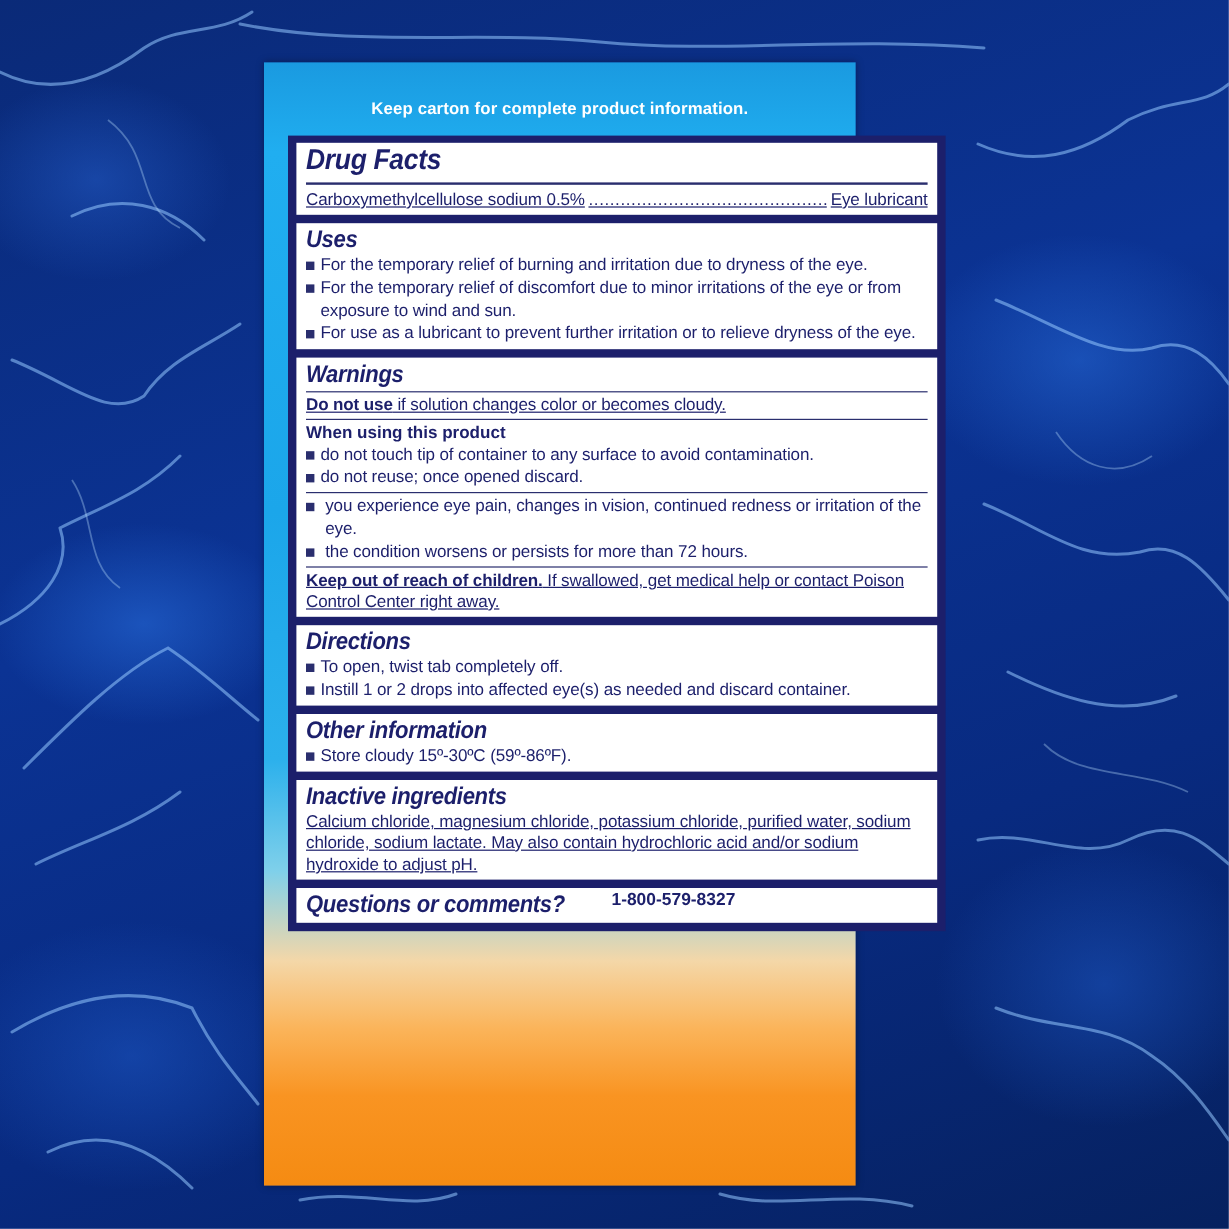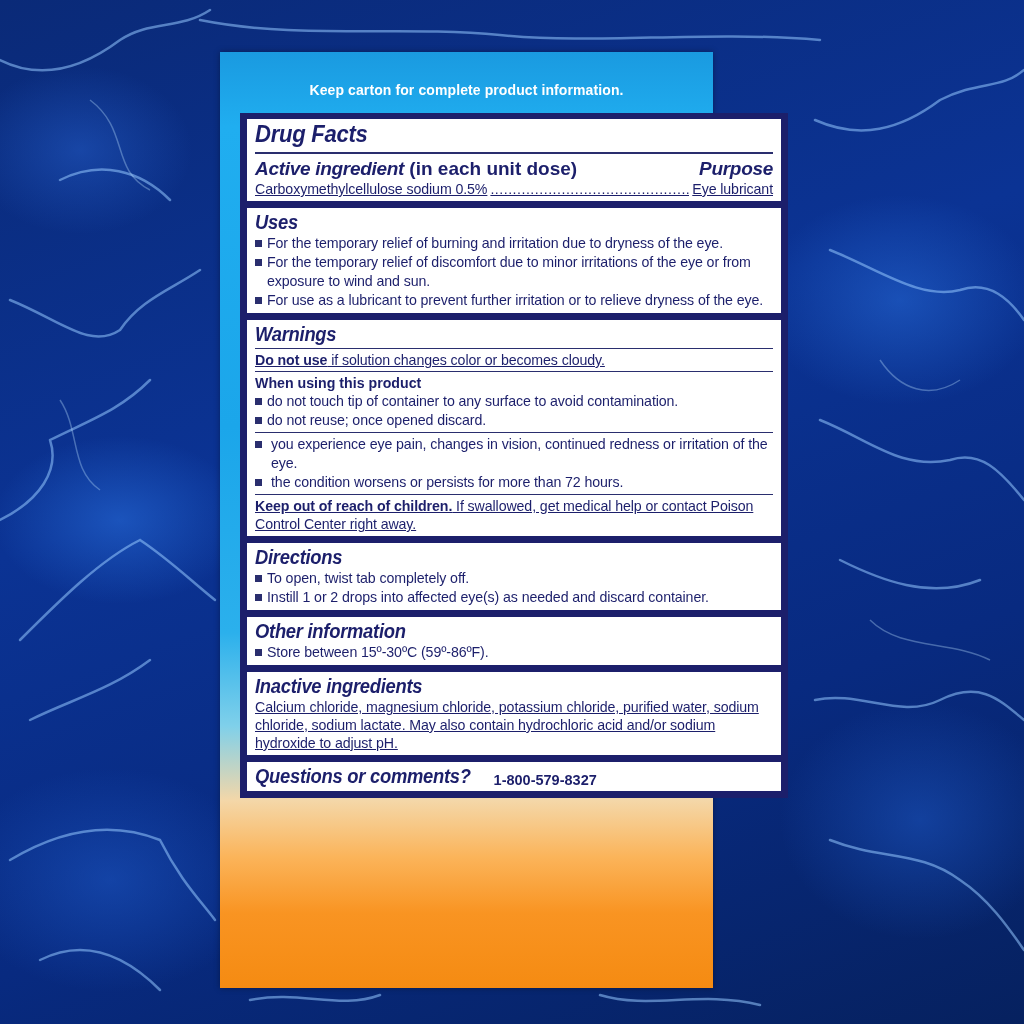--- a/index.html
+++ b/index.html
@@ -53,21 +53,21 @@
   .body { font-size: 14.2px; line-height: 18px; letter-spacing: -0.1px; text-decoration: underline; }
   .dots { flex: 1; overflow: hidden; white-space: nowrap; margin: 0 3px; letter-spacing: 0.5px; }
   ul.sq { list-style: none; padding: 0; margin: 0; }
   ul.sq li { position: relative; padding-left: 12px; font-size: 14.2px; line-height: 19px; letter-spacing: -0.1px; }
   ul.sq li::before {
     content: ""; position: absolute; left: 0; top: 6px; width: 7px; height: 7px; background: #2a2e6e;
   }
   ul.sq.wide li { padding-left: 16px; }
   .b { font-weight: bold; }
   .sub-b { font-weight: bold; font-size: 14.2px; line-height: 18px; }
-  .q-line { display: flex; align-items: flex-end; gap: 4px; }
+  .q-line { display: flex; align-items: flex-start; gap: 20px; }
   .phone { font-weight: bold; font-size: 14.5px; }
 </style>
 </head>
 <body>
 
 <svg class="caustics" width="1024" height="1024" viewBox="0 0 1024 1024">
   <g fill="none" stroke="rgba(150,200,255,0.55)" stroke-width="2.5" stroke-linecap="round">
     <path d="M0 520 C40 500 60 470 50 440 M50 440 C90 420 120 410 150 380 M10 300 C60 320 90 350 120 330 C140 300 170 290 200 270"></path>
     <path d="M20 640 C60 600 100 560 140 540 C170 560 190 580 215 600 M30 720 C70 700 110 690 150 660"></path>
     <path d="M0 60 C40 80 80 70 120 40 C150 20 180 30 210 10 M60 180 C100 160 140 170 170 200"></path>
@@ -83,27 +83,20 @@
 </svg>
 
 <div class="card">
   <div class="keep-carton">Keep carton for complete product information.</div>
 
   <div class="frame">
 
     <div class="panel" style="padding-top:0;">
       <div class="h-title">Drug Facts</div>
       <div class="rule"></div>
-      <div class="row ai-head">
-        <span>
-          <span class="it">Active ingredient</span>
-          <span class="nb">(in each unit dose)</span>
-        </span>
-        <span class="it">Purpose</span>
-      </div>
       <div class="row body">
         <span>Carboxymethylcellulose sodium 0.5%</span>
         <span class="dots">........................................................................</span>
         <span>Eye lubricant</span>
       </div>
     </div>
 
     <div class="panel">
       <div class="h-sec">Uses</div>
       <ul class="sq">
@@ -140,21 +133,21 @@
       <div class="h-sec">Directions</div>
       <ul class="sq">
         <li>To open, twist tab completely off.</li>
         <li>Instill 1 or 2 drops into affected eye(s) as needed and discard container.</li>
       </ul>
     </div>
 
     <div class="panel">
       <div class="h-sec">Other information</div>
       <ul class="sq">
-        <li>Store between 15º-30ºC (59º-86ºF).</li>
+        <li>Store cloudy 15º-30ºC (59º-86ºF).</li>
       </ul>
     </div>
 
     <div class="panel">
       <div class="h-sec">Inactive ingredients</div>
       <div class="body">Calcium chloride, magnesium chloride, potassium chloride, purified water, sodium chloride, sodium lactate. May also contain hydrochloric acid and/or sodium hydroxide to adjust pH.</div>
     </div>
 
     <div class="panel">
       <div class="q-line">

